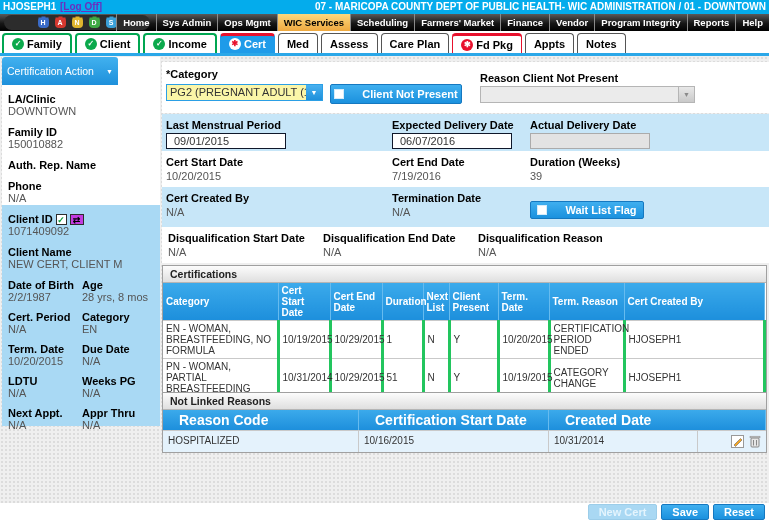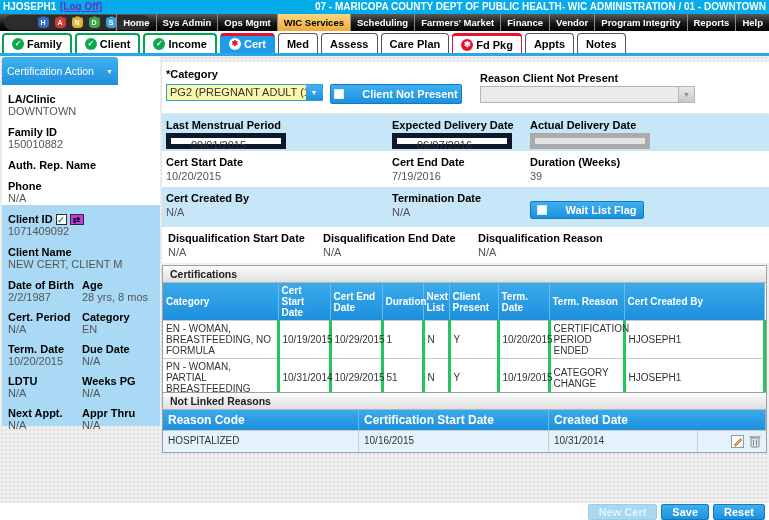--- a/index.html
+++ b/index.html
@@ -65,21 +65,21 @@
   .r0 { top:6px; height:51px; }
   .r1 { top:58px; height:37px; }
   .r2 { top:95px; height:36px; }
   .r3 { top:131px; height:40px; }
   .r4 { top:171px; height:36px; }
   .fld { position:absolute; top:5px; }
   .c1 { left:4px; } .c2 { left:230px; } .c3 { left:368px; }
   .d1 { left:6px; } .d2 { left:161px; } .d3 { left:316px; }
   .flabel { font-size:11px; font-weight:bold; color:#000; }
   .fvalue { font-size:11px; color:#555; margin-top:2px; }
-  .tinput { width:120px; height:16px; border:5px solid #0f172a; background:#fff; font-size:11px; color:#333; line-height:14px; padding:0 20px; margin-top:2px; }
+  .tinput { width:120px; height:16px; border:1px solid #0f172a; background:#fff; font-size:11px; color:#333; line-height:14px; padding:0 7px; margin-top:2px; }
   .tinput.disabled { background:#E3E3E3; border-color:#ABABAB; }
   .sel { position:relative; height:17px; font-size:11px; color:#333; line-height:15px; padding:0 18px 0 3px; white-space:nowrap; overflow:hidden; cursor:pointer; }
   .sel .arrow { position:absolute; right:0; top:0; width:16px; height:100%; font-size:7px; text-align:center; line-height:15px; }
   .ysel { width:157px; background:#FBF6A8; border:1px solid #2B9FE5; }
   .ysel .arrow { background:linear-gradient(#49B1F0,#1E90DB); color:#fff; }
   .gsel { width:215px; background:#EBEBEB; border:1px solid #B5B5B5; }
   .gsel .arrow { background:linear-gradient(#E8E8E8,#C9C9C9); color:#8a8a8a; border-left:1px solid #B5B5B5; }
   .bluebtn { display:flex; align-items:center; justify-content:center; gap:18px; background:linear-gradient(#3FAFEF,#1B91DE); border:1px solid #1578C0; border-radius:2px; color:#fff; font-weight:bold; font-size:11px; cursor:pointer; font-family:inherit; }
   .cbx { width:10px; height:10px; background:#fff; border:1px solid #D6ECFA; flex:0 0 auto; }
   .cnp-btn { position:absolute; left:168px; top:22px; width:132px; height:20px; }
@@ -91,21 +91,21 @@
 
   
   .panel { position:absolute; left:0; width:605px; border:1px solid #A0A0A0; background:#fff; }
   .p-certs { top:209px; }
   .p-nl { top:336px; }
   .ptitle { height:17px; background:linear-gradient(#FCFCFC,#DFDFDF); border-bottom:1px solid #B5B5B5; font-size:10.5px; font-weight:bold; color:#222; line-height:16px; padding-left:7px; }
   table.certs { width:100%; border-collapse:collapse; table-layout:fixed; }
   table.certs th { background:linear-gradient(#3BAAEB,#1D8FDC); color:#fff; font-size:10px; font-weight:bold; text-align:left; padding:2px 3px; border-right:1px solid #66BBEF; height:32px; vertical-align:middle; }
   table.certs td { font-size:10px; color:#333; padding:2px 3px; border-right:3px solid #22c55e; border-top:1px solid #C9C9C9; vertical-align:middle; background:#fff; height:31px; }
   .nl-head { display:grid; grid-template-columns:196px 190px 1fr; background:linear-gradient(#3BAAEB,#1D8FDC); }
-  .nl-head div { color:#fff; font-size:12px; font-weight:bold; line-height:20px; height:20px; padding:0 5px; border-right:1px solid #66BBEF; }
+  .nl-head div { color:#fff; font-size:14px; font-weight:bold; line-height:20px; height:20px; padding:0 16px; border-right:1px solid #66BBEF; }
   .nl-row { display:grid; grid-template-columns:196px 190px 149px 1fr; background:#E4F2FC; height:22px; align-items:center; border-top:1px solid #C9C9C9; }
   .nl-row .cell { font-size:10px; color:#333; padding:0 5px; border-right:1px solid #C9C9C9; line-height:20px; height:100%; }
   .nl-actions { display:flex; gap:4px; justify-content:flex-end; align-items:center; padding-right:4px; }
   .iconbtn { width:14px; height:14px; background:none; border:none; cursor:pointer; padding:0; display:flex; align-items:center; justify-content:center; }
 
   
   .footer { position:absolute; left:0; top:503px; width:769px; height:17px; background:#fff; display:flex; justify-content:flex-end; gap:4px; padding:1px 4px 0 0; }
   .fbtn { border:1px solid #1578C0; border-radius:2px; background:linear-gradient(#3FAFEF,#1B91DE); color:#fff; font-weight:bold; font-size:11px; line-height:13px; padding:0 10px; cursor:pointer; font-family:inherit; }
   .fbtn.disabled { background:#A9D8F3; border-color:#9CCDE9; color:#E4F4FD; }
 </style>

